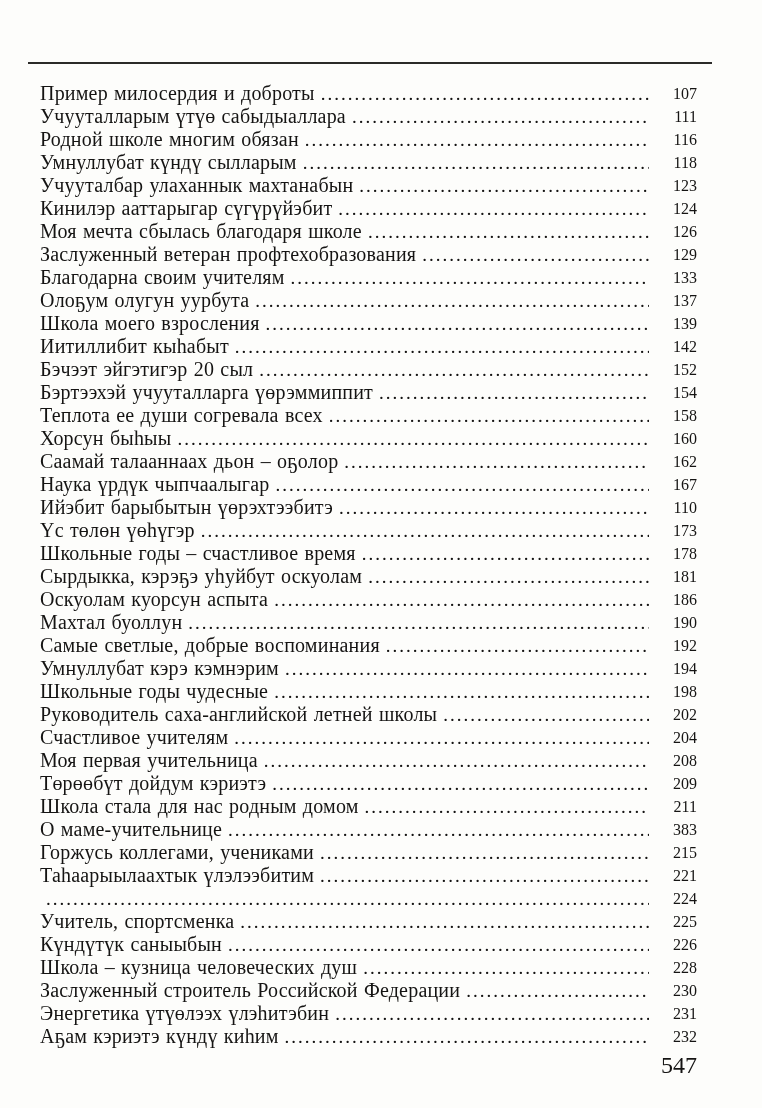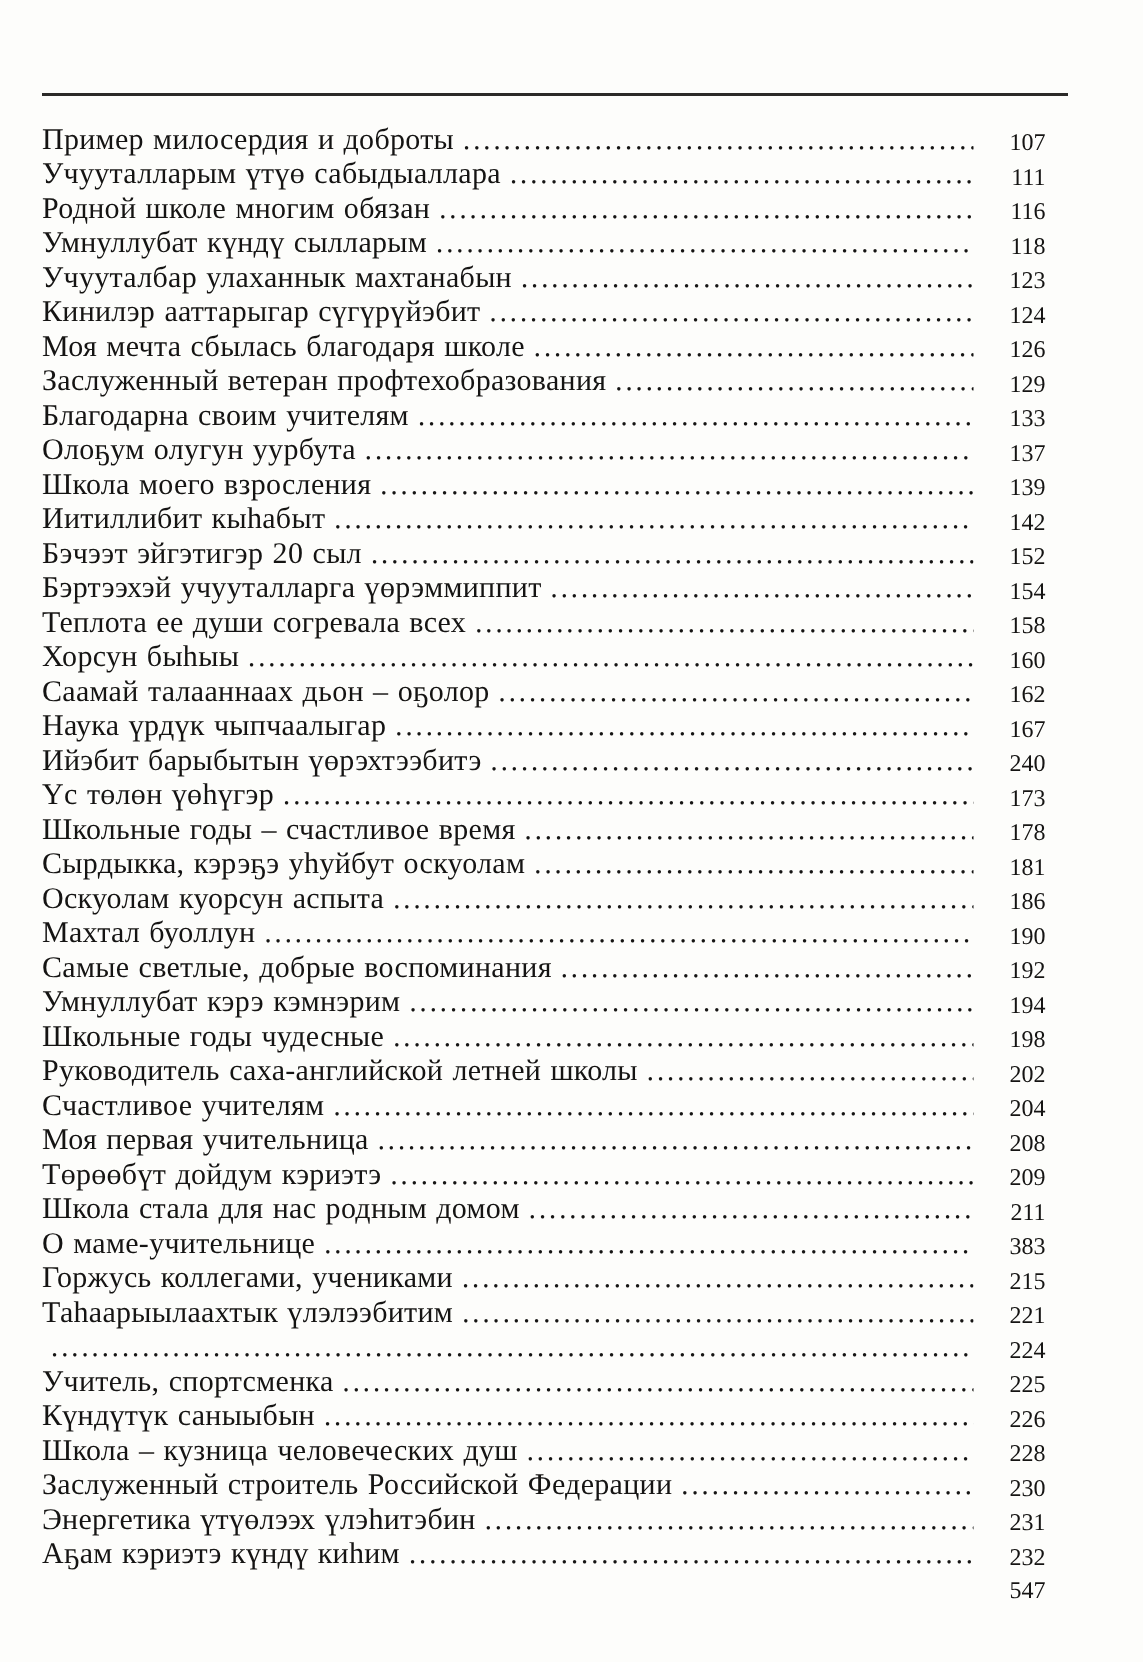--- a/index.html
+++ b/index.html
@@ -22,24 +22,25 @@
   .top-rule {
     height: 2px;
     background: #2b2a28;
     margin-bottom: 18px;
   }
   .toc {
     padding-right: 15px;
   }
   .row {
     display: flex;
-    align-items: flex-end;
+    align-items: center;
     height: 23px;
     font-size: 20px;
     white-space: nowrap;
+    margin-left: 12px;
   }
   .title {
     flex: 0 0 auto;
     letter-spacing: 0.2px;
     word-spacing: 1px;
   }
   .leader {
     flex: 1 1 auto;
     overflow: hidden;
     margin: 0 4px 0 6px;
@@ -53,21 +54,21 @@
   .page-num {
     flex: 0 0 auto;
     width: 44px;
     text-align: right;
     font-size: 16px;
   }
   .folio {
     position: absolute;
     right: 65px;
     top: 1052px;
-    font-size: 16px;
+    font-size: 24px;
     text-align: center;
   }
 </style>
 </head>
 <body>
 
 <div class="page">
   <div class="top-rule"></div>
   <div class="toc">
   <div class="row">
@@ -174,21 +175,21 @@
 
   <div class="row">
     <span class="title">Наука үрдүк чыпчаалыгар</span>
     <span class="leader"></span>
     <span class="page-num">167</span>
   </div>
 
   <div class="row">
     <span class="title">Ийэбит барыбытын үөрэхтээбитэ</span>
     <span class="leader"></span>
-    <span class="page-num">240</span>
+    <span class="page-num">110</span>
   </div>
 
   <div class="row">
     <span class="title">Үс төлөн үөһүгэр</span>
     <span class="leader"></span>
     <span class="page-num">173</span>
   </div>
 
   <div class="row">
     <span class="title">Школьные годы – счастливое время</span>

